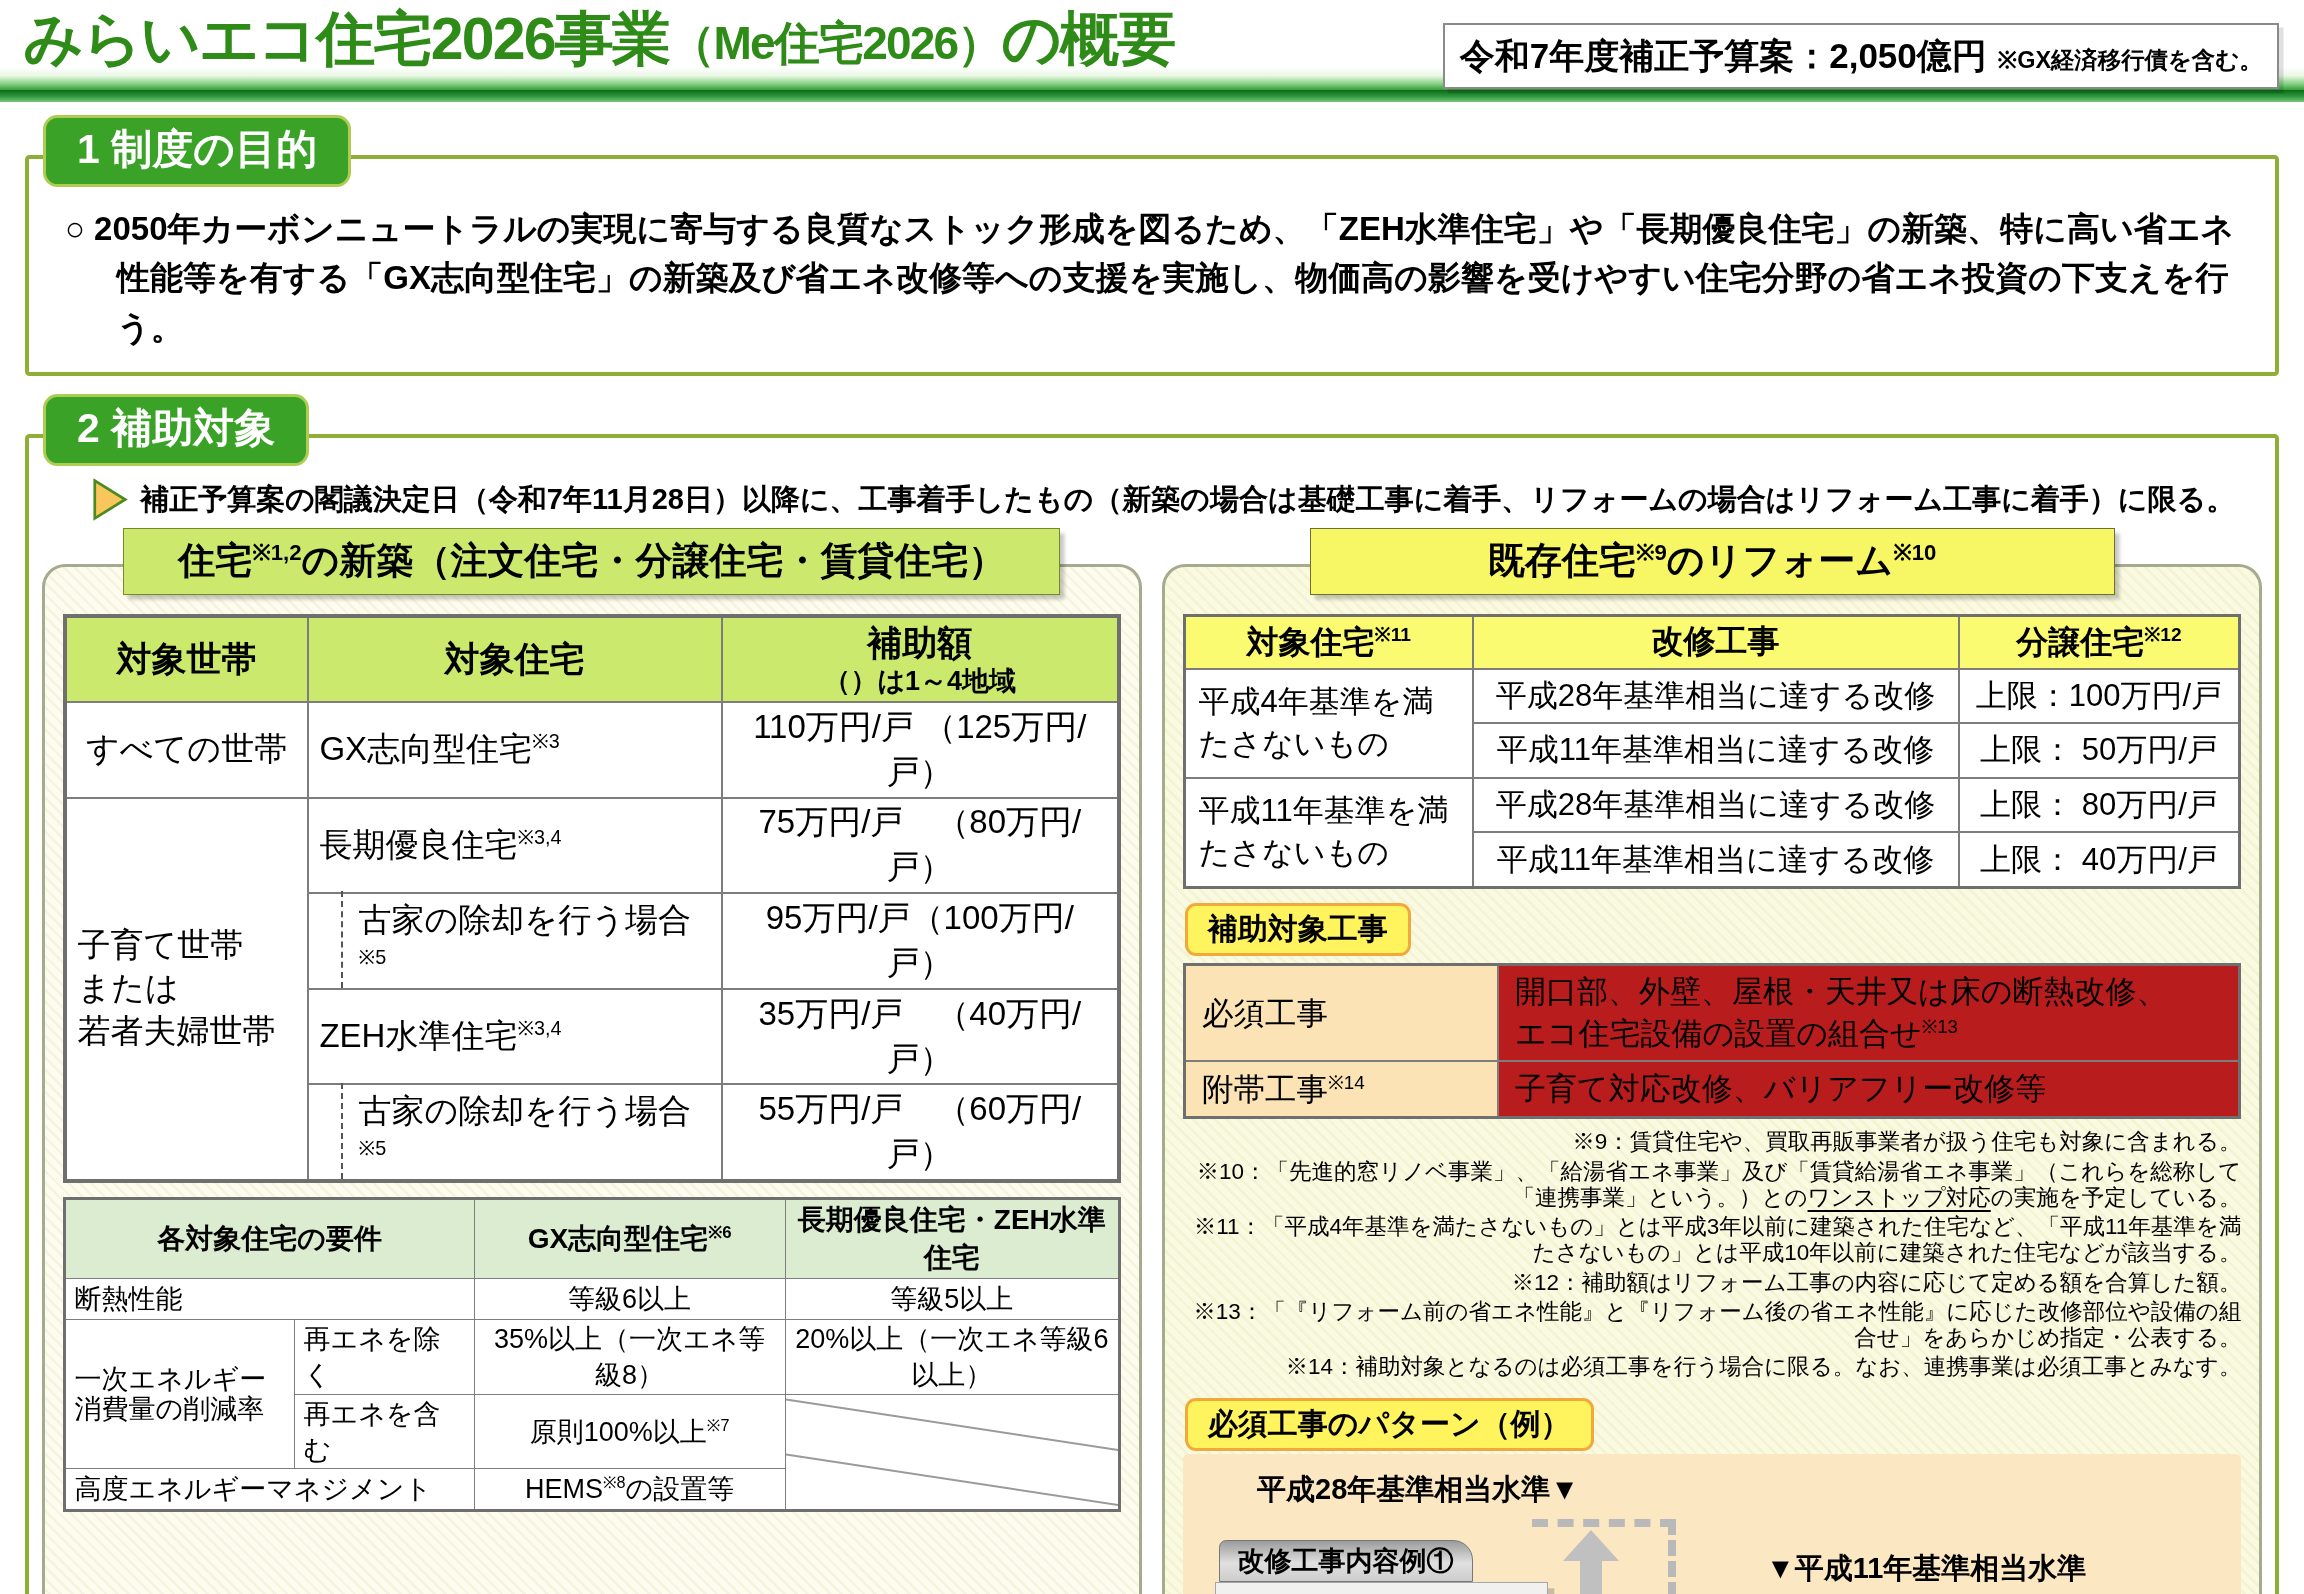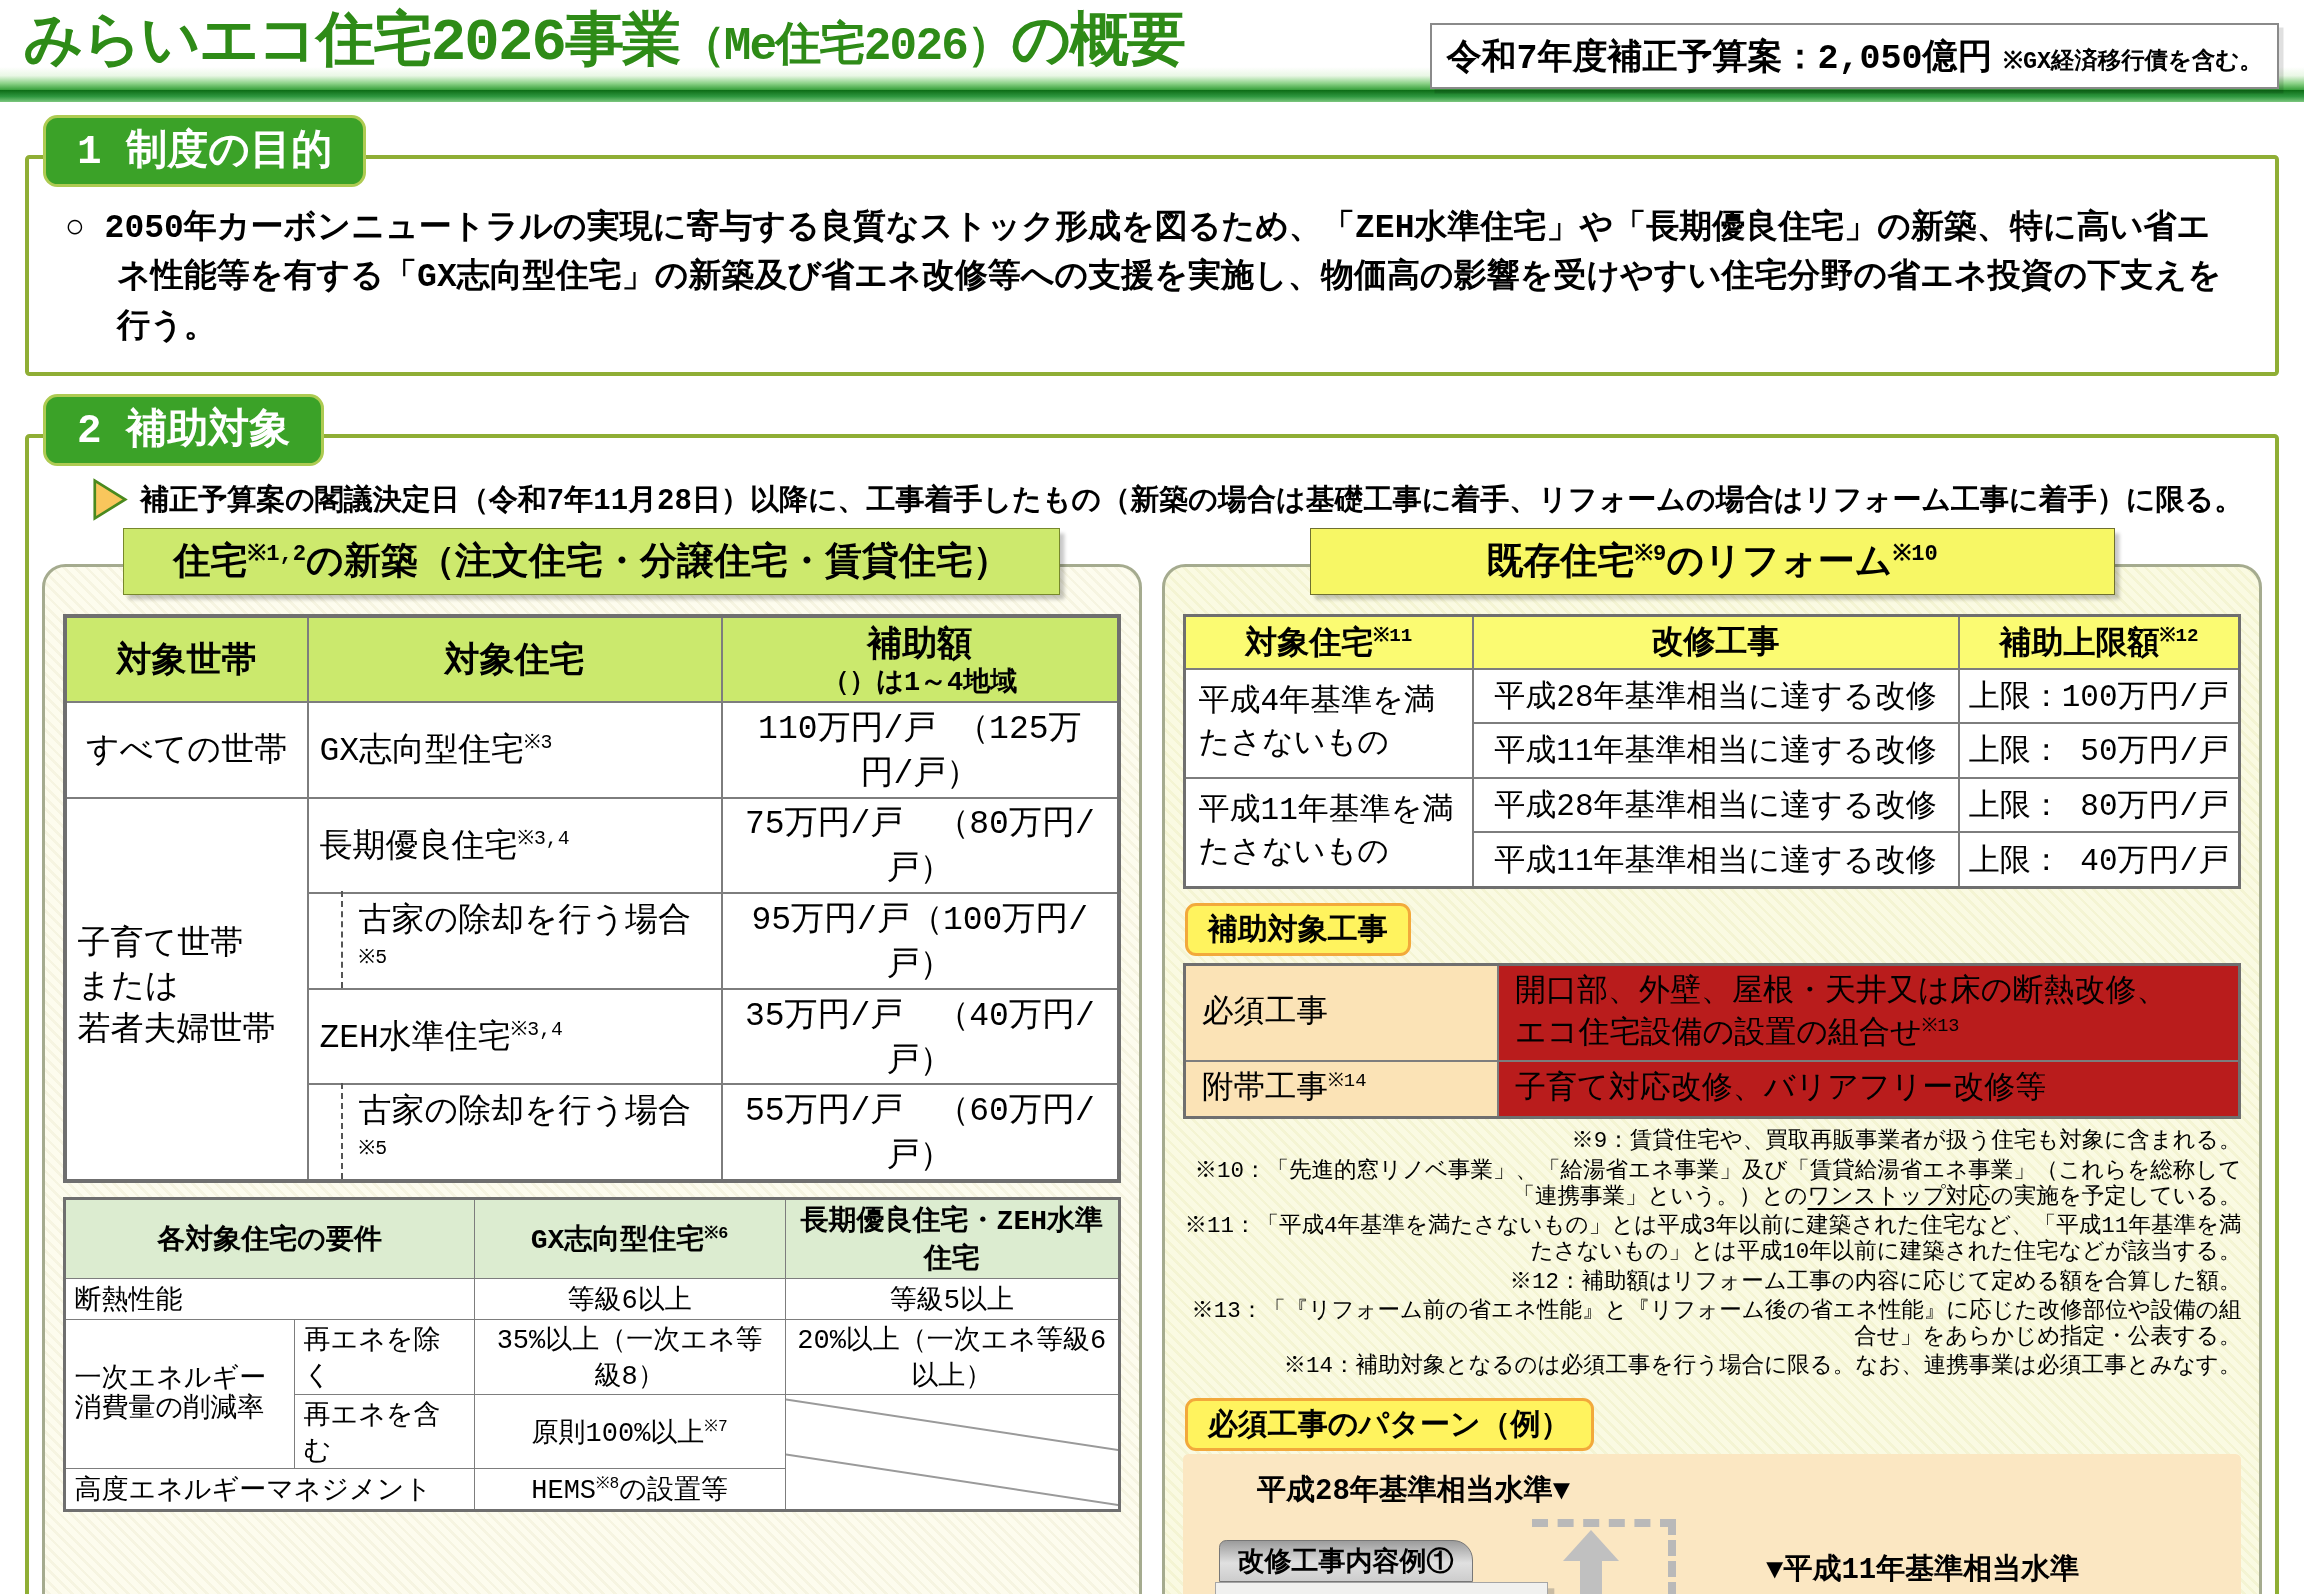--- a/index.html
+++ b/index.html
@@ -1,17 +1,17 @@
 <!DOCTYPE html>
 <html style="font-size:14.4px"><head>
 <meta charset="utf-8">
 <style>
   html,body{margin:0;padding:0;background:#fff;}
   .page{position:relative;width:2304px;height:1595px;background:#ffffff;overflow:hidden;
-        font-family:Liberation Mono, monospace;color:#000;}
+        font-family:Liberation Sans, sans-serif;color:#000;}
   .sup{font-size:60%;vertical-align:super;}
   .u{text-decoration:underline;text-underline-offset:4.5px;}
   .small{font-size:78%;}
   .pre{white-space:pre-line;}
 
   
   .title{position:absolute;left:23.4px;top:0px;margin:0;z-index:3;white-space:nowrap;
          font-size:59px;font-weight:800;color:#2e8b17;letter-spacing:-1.8px;}
   .budget-box{position:absolute;right:25px;top:23.4px;z-index:3;background:#fff;border:2.7px solid #8a8a8a;
               box-shadow:4.5px 4.5px 0 rgba(0,0,0,.12);padding:7.2px 14.4px;white-space:nowrap;}
@@ -246,21 +246,21 @@
             <table class="t-reform">
               <colgroup>
                   <col style="width:288px">
                   <col style="width:486px">
                   <col>
                 </colgroup>
               <tbody>
                   <tr>
                 <th><span>対象住宅</span><span class="sup">※11</span></th>
                 <th>改修工事</th>
-                <th><span>補助上限額</span><span class="sup">※12</span></th>
+                <th><span>分譲住宅</span><span class="sup">※12</span></th>
               </tr>
               <tr>
                 <td rowspan="2" class="grp">平成4年基準を満たさないもの</td>
                 <td>平成28年基準相当に達する改修</td>
                 <td>上限：100万円/戸</td>
               </tr>
               <tr>
                 <td>平成11年基準相当に達する改修</td>
                 <td>上限： 50万円/戸</td>
               </tr>

